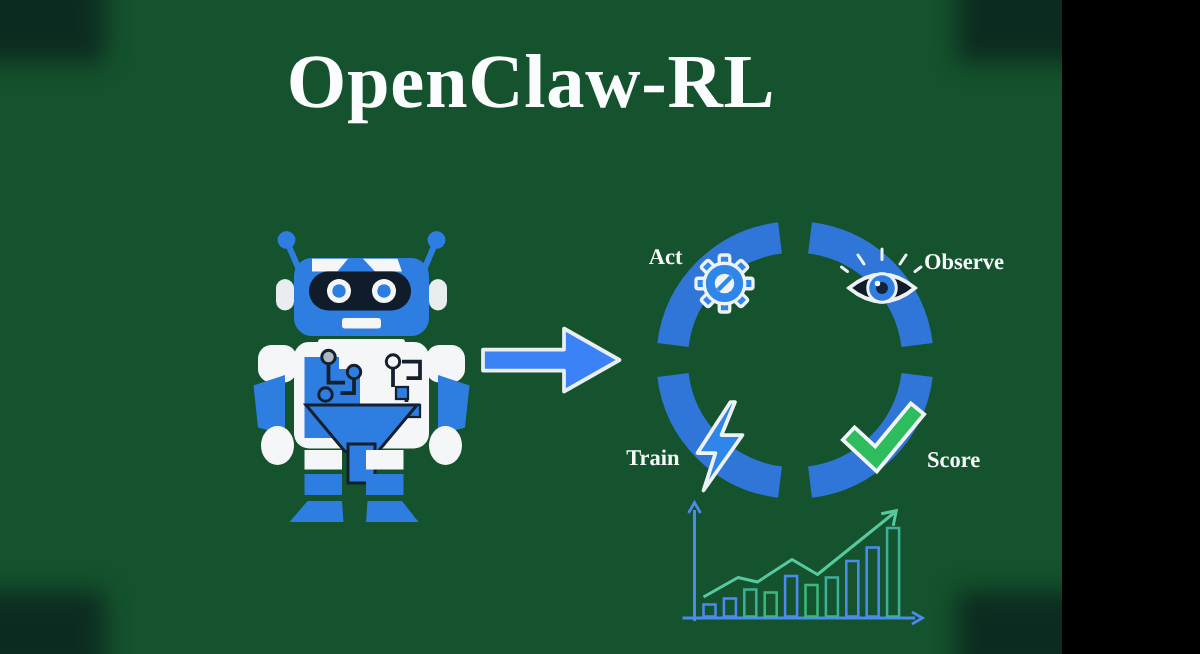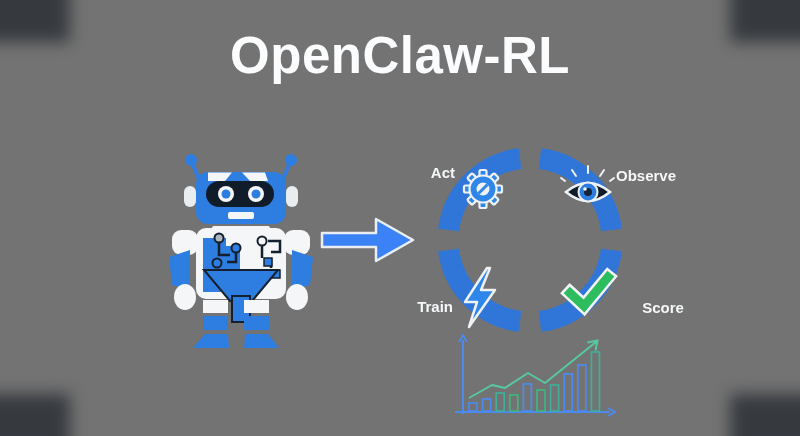--- a/index.html
+++ b/index.html
@@ -1,40 +1,40 @@
 <!DOCTYPE html>
 <html><head>
 <meta charset="utf-8">
 <style>
   html,body{margin:0;padding:0;background:#000;}
   .canvas{
-    position:relative;width:800px;height:436px;overflow:hidden;
-    background:#737373;
-    font-family:Liberation Sans, sans-serif;
+    position:relative;width:708px;height:436px;overflow:hidden;
+    background:#14532d;
+    font-family:Liberation Serif, serif;
   }
   .corner{position:absolute;width:95px;height:60px;background:#060c16;opacity:.55;filter:blur(8px);}
   .corner.tl{left:-25px;top:-18px;}
   .corner.tr{right:-25px;top:-18px;}
   .corner.bl{left:-25px;bottom:-18px;}
   .corner.br{right:-25px;bottom:-18px;}
   .title{
     position:absolute;left:0;top:26px;width:100%;text-align:center;
     color:#fbfcfd;font-size:51px;font-weight:800;letter-spacing:.5px;
   }
   .subtitle{
     position:absolute;left:0;top:97px;width:100%;text-align:center;
     color:#f3f5f7;font-size:26px;font-weight:700;letter-spacing:.3px;
   }
   .cycle-label{
     position:absolute;color:#f5f7f9;font-size:15px;font-weight:700;
   }
   .lbl-act{left:375px;top:164px;width:80px;text-align:right;}
   .lbl-observe{left:616px;top:167px;width:110px;text-align:left;}
   .lbl-train{left:373px;top:298px;width:80px;text-align:right;}
-  .lbl-score{left:618px;top:299px;width:90px;text-align:center;}
+  .lbl-score{left:618px;top:299px;width:90px;text-align:left;}
   svg{position:absolute;display:block;}
 </style>
 </head>
 <body>
 
 <div class="canvas">
 
   <div class="corner tl"></div>
   <div class="corner tr"></div>
   <div class="corner bl"></div>

